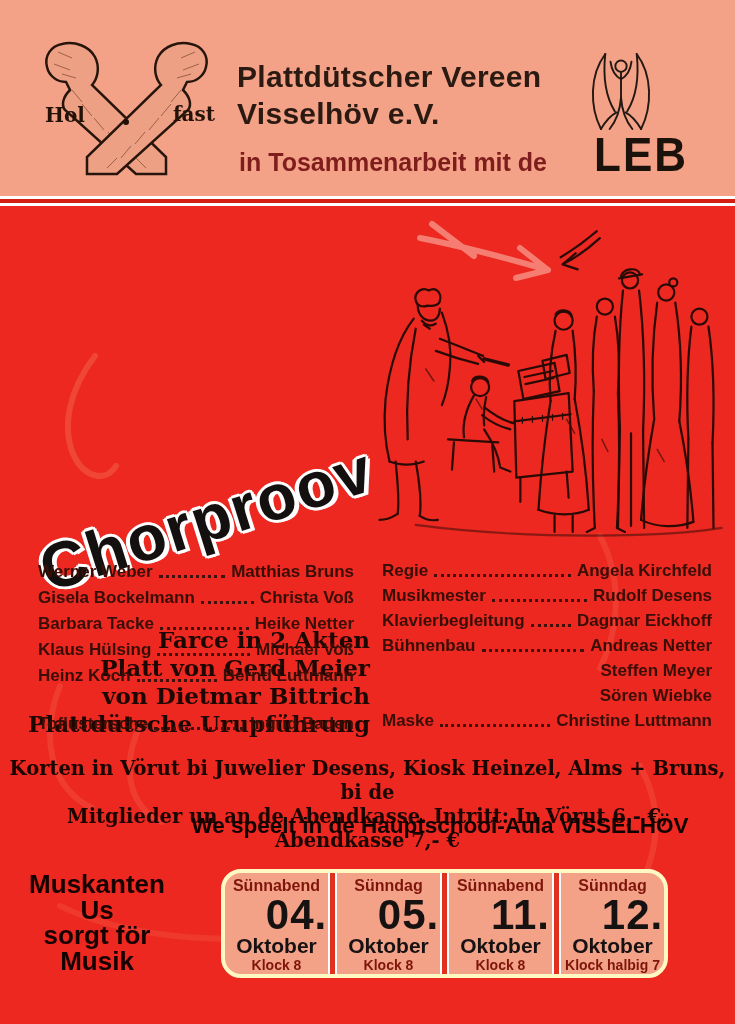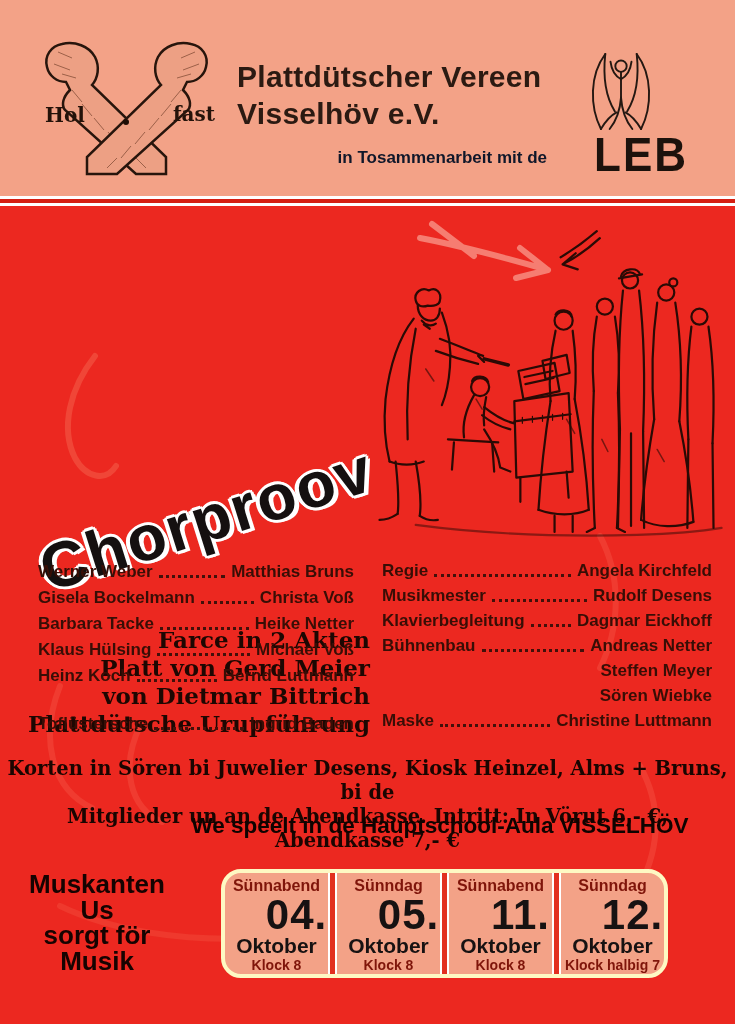--- a/index.html
+++ b/index.html
@@ -4,21 +4,21 @@
 <style>
   html,body{margin:0;padding:0;background:#888;}
   .poster{position:relative;width:735px;height:1024px;overflow:hidden;
           background:#ec2820;font-family:"Liberation Sans",sans-serif;}
 
   
   .header{position:absolute;left:0;top:0;width:735px;height:196px;background:#f3a287;}
   .org-name{position:absolute;left:237px;top:58px;font-size:30px;font-weight:bold;
             color:#2b1a12;line-height:37px;letter-spacing:.3px;}
   .coop-line{position:absolute;left:237px;top:148px;width:310px;text-align:right;
-             font-size:17px;font-weight:600;color:#0f172a;}
+             font-size:25px;font-weight:600;color:#7f1d1d;}
   .holfast-logo{position:absolute;left:38px;top:38px;width:177px;height:147px;}
   .holfast-word{position:absolute;font-family:"DejaVu Serif",serif;font-weight:bold;
                 font-size:20px;color:#241209;}
   .holfast-word.left{left:45px;top:103px;}
   .holfast-word.right{left:173px;top:102px;}
   .leb-figure{position:absolute;left:578px;top:40px;width:86px;height:96px;}
   .leb-text{position:absolute;left:570px;top:128px;width:142px;text-align:center;
             font-size:44px;font-weight:bold;color:#1c120c;letter-spacing:2px;
             transform:scaleY(1.08);transform-origin:top;}
 
@@ -286,21 +286,21 @@
         <span class="name">Sören Wiebke</span>
       </div>
       <div class="cast-row">
         <span class="role">Maske</span>
         <span class="leader"></span>
         <span class="name">Christine Luttmann</span>
       </div>
     </div>
 
     <div class="tickets">
-      <div>Korten in Sören bi Juwelier Desens, Kiosk Heinzel, Alms + Bruns, bi de</div>
+      <div>Korten in Vörut bi Juwelier Desens, Kiosk Heinzel, Alms + Bruns, bi de</div>
       <div>Mitglieder un an de Abendkasse. Intritt: In Vörut 6,- €, Abendkasse 7,- €</div>
     </div>
 
     <div class="venue">We speelt in de Hauptschool-Aula VISSELHÖV</div>
 
     <div class="music-note">
       <div>Muskanten</div>
       <div>Us</div>
       <div>sorgt för</div>
       <div>Musik</div>

